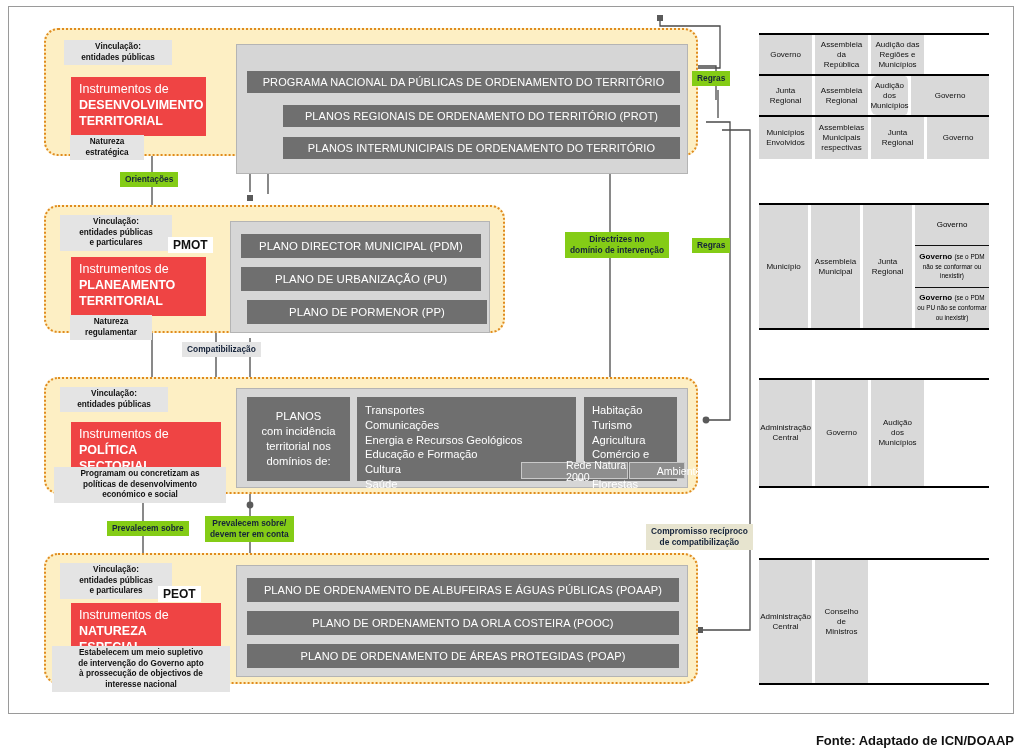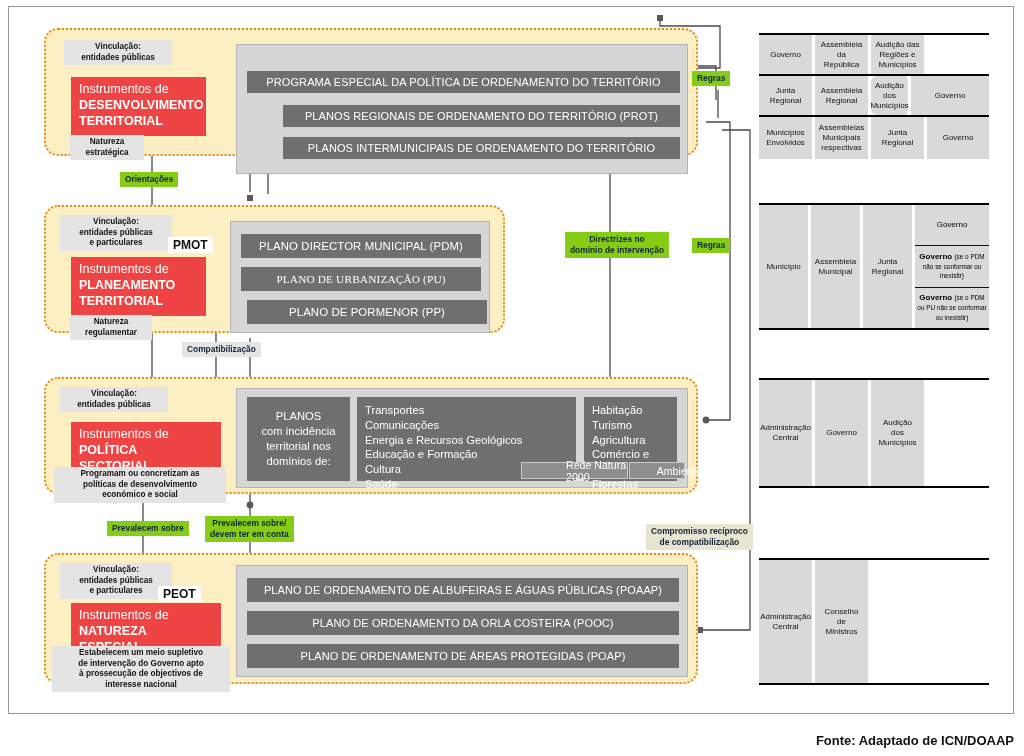--- a/index.html
+++ b/index.html
@@ -233,21 +233,21 @@
       <div>Instrumentos de</div>
       <div><b>DESENVOLVIMENTO</b></div>
       <div><b>TERRITORIAL</b></div>
     </div>
     <div class="grp-note" style="left:24px; top:105px; width:74px;">
       <div>Natureza</div>
       <div>estratégica</div>
     </div>
 
     <div class="panel" style="left:190px; top:14px; width:452px; height:130px;">
-      <div class="bar" style="left:10px; top:26px; width:433px; height:22px;">PROGRAMA ESPECIAL DA POLÍTICA DE ORDENAMENTO DO TERRITÓRIO</div>
+      <div class="bar" style="left:10px; top:26px; width:433px; height:22px;">PROGRAMA NACIONAL DA PÚBLICAS DE ORDENAMENTO DO TERRITÓRIO</div>
       <div class="bar" style="left:46px; top:60px; width:397px; height:22px;">PLANOS REGIONAIS DE ORDENAMENTO DO TERRITÓRIO (PROT)</div>
       <div class="bar" style="left:46px; top:92px; width:397px; height:22px;">PLANOS INTERMUNICIPAIS  DE ORDENAMENTO DO TERRITÓRIO</div>
     </div>
   </div>
 
   <div class="group" style="left:44px; top:205px; width:461px; height:128px;">
     <div class="grp-note" style="left:14px; top:8px; width:112px;">
       <div>Vinculação:</div>
       <div>entidades públicas</div>
       <div>e particulares</div>
@@ -258,21 +258,21 @@
       <div><b>TERRITORIAL</b></div>
     </div>
     <div class="grp-note" style="left:24px; top:108px; width:82px;">
       <div>Natureza</div>
       <div>regulamentar</div>
     </div>
     <div class="acronym" style="left:122px; top:30px;">PMOT</div>
 
     <div class="panel" style="left:184px; top:14px; width:260px; height:112px;">
       <div class="bar bar-lg" style="left:10px; top:12px; width:240px; height:24px;">PLANO DIRECTOR MUNICIPAL (PDM)</div>
-      <div class="bar bar-lg" style="left:10px; top:45px; width:240px; height:24px;font-family:Liberation Serif, serif;">PLANO DE URBANIZAÇÃO (PU)</div>
+      <div class="bar bar-lg" style="left:10px; top:45px; width:240px; height:24px;">PLANO DE URBANIZAÇÃO (PU)</div>
       <div class="bar bar-lg" style="left:16px; top:78px; width:240px; height:24px;">PLANO DE PORMENOR (PP)</div>
     </div>
   </div>
 
   <div class="group" style="left:44px; top:377px; width:654px; height:117px;">
     <div class="grp-note" style="left:14px; top:8px; width:108px;">
       <div>Vinculação:</div>
       <div>entidades públicas</div>
     </div>
     <div class="grp-title" style="left:25px; top:43px; width:150px;">

